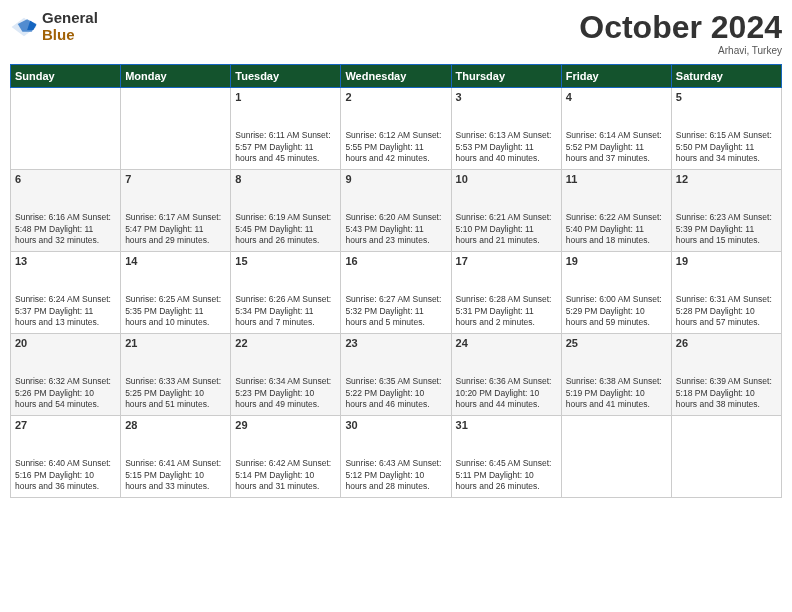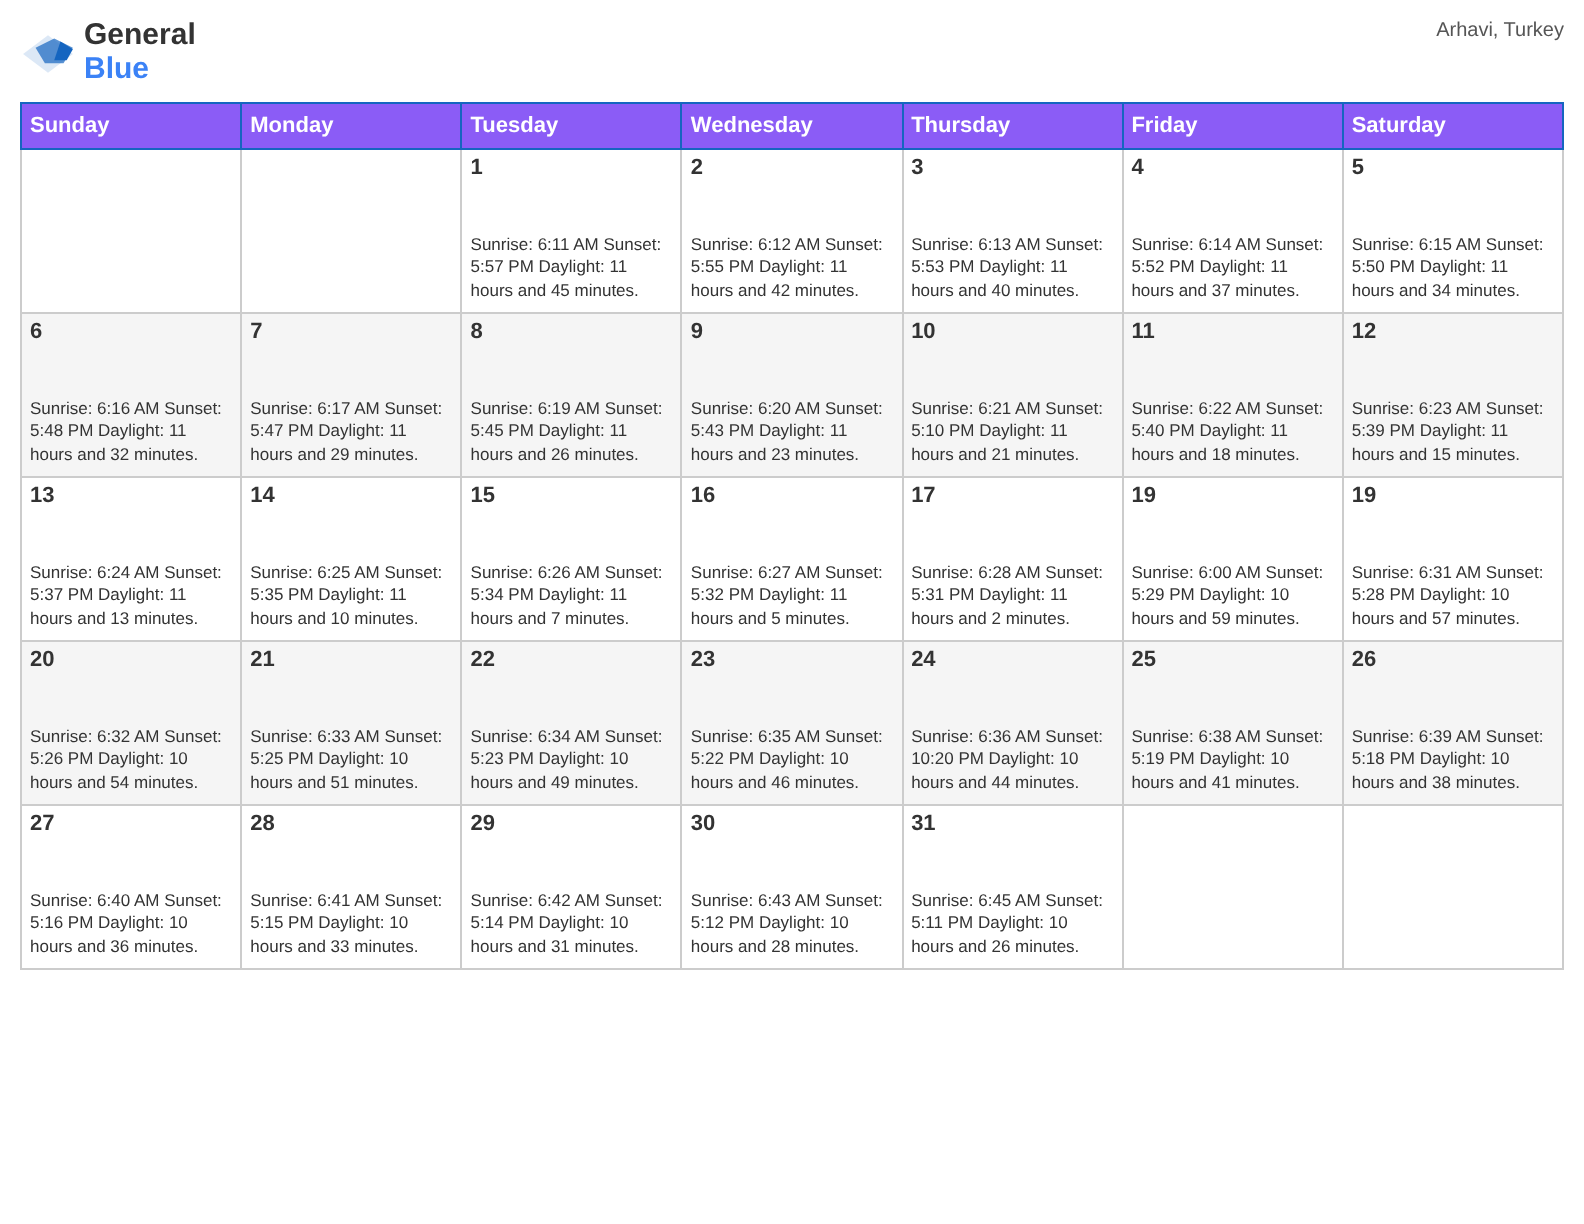--- a/index.html
+++ b/index.html
@@ -46,21 +46,21 @@
       color: #555;
     }
     .calendar {
       flex: 1;
       border: 1px solid #ccc;
       border-collapse: collapse;
       width: 100%;
       table-layout: fixed;
     }
     .calendar th {
-      background-color: #8b5cf6;
+      background-color: #14532d;
       color: #fff;
       font-size: 11px;
       font-weight: bold;
       padding: 5px 4px;
       text-align: left;
       border: 1px solid #1565C0;
     }
     .calendar td {
       border: 1px solid #ccc;
       vertical-align: top;
@@ -96,24 +96,25 @@
   <div class="header">
     <div class="logo">
       <svg class="logo-icon" viewBox="0 0 36 28">
         <rect x="0" y="0" width="36" height="28" fill="white"></rect>
         <polygon points="18,2 34,14 18,26 2,14" fill="#1565C0" opacity="0.15"></polygon>
         <polygon points="22,4 34,10 28,20 16,20 10,10" fill="#1565C0" opacity="0.7"></polygon>
         <polygon points="26,6 34,11 30,18 22,18" fill="#1565C0"></polygon>
       </svg>
       <div>
         <div style="font-size:15px;font-weight:bold;color:#333;line-height:1.1;">General</div>
-        <div style="font-size:15px;font-weight:bold;color:#3b82f6;line-height:1.1;">Blue</div>
+        <div style="font-size:15px;font-weight:bold;color:#a16207;line-height:1.1;">Blue</div>
       </div>
     </div>
     <div class="title-block">
+      <div class="month-title">October 2024</div>
       <div class="subtitle">Arhavi, Turkey</div>
     </div>
   </div>
   <table class="calendar">
     <thead>
       <tr>
       <th>Sunday</th>
           <th>Monday</th>
           <th>Tuesday</th>
           <th>Wednesday</th>

